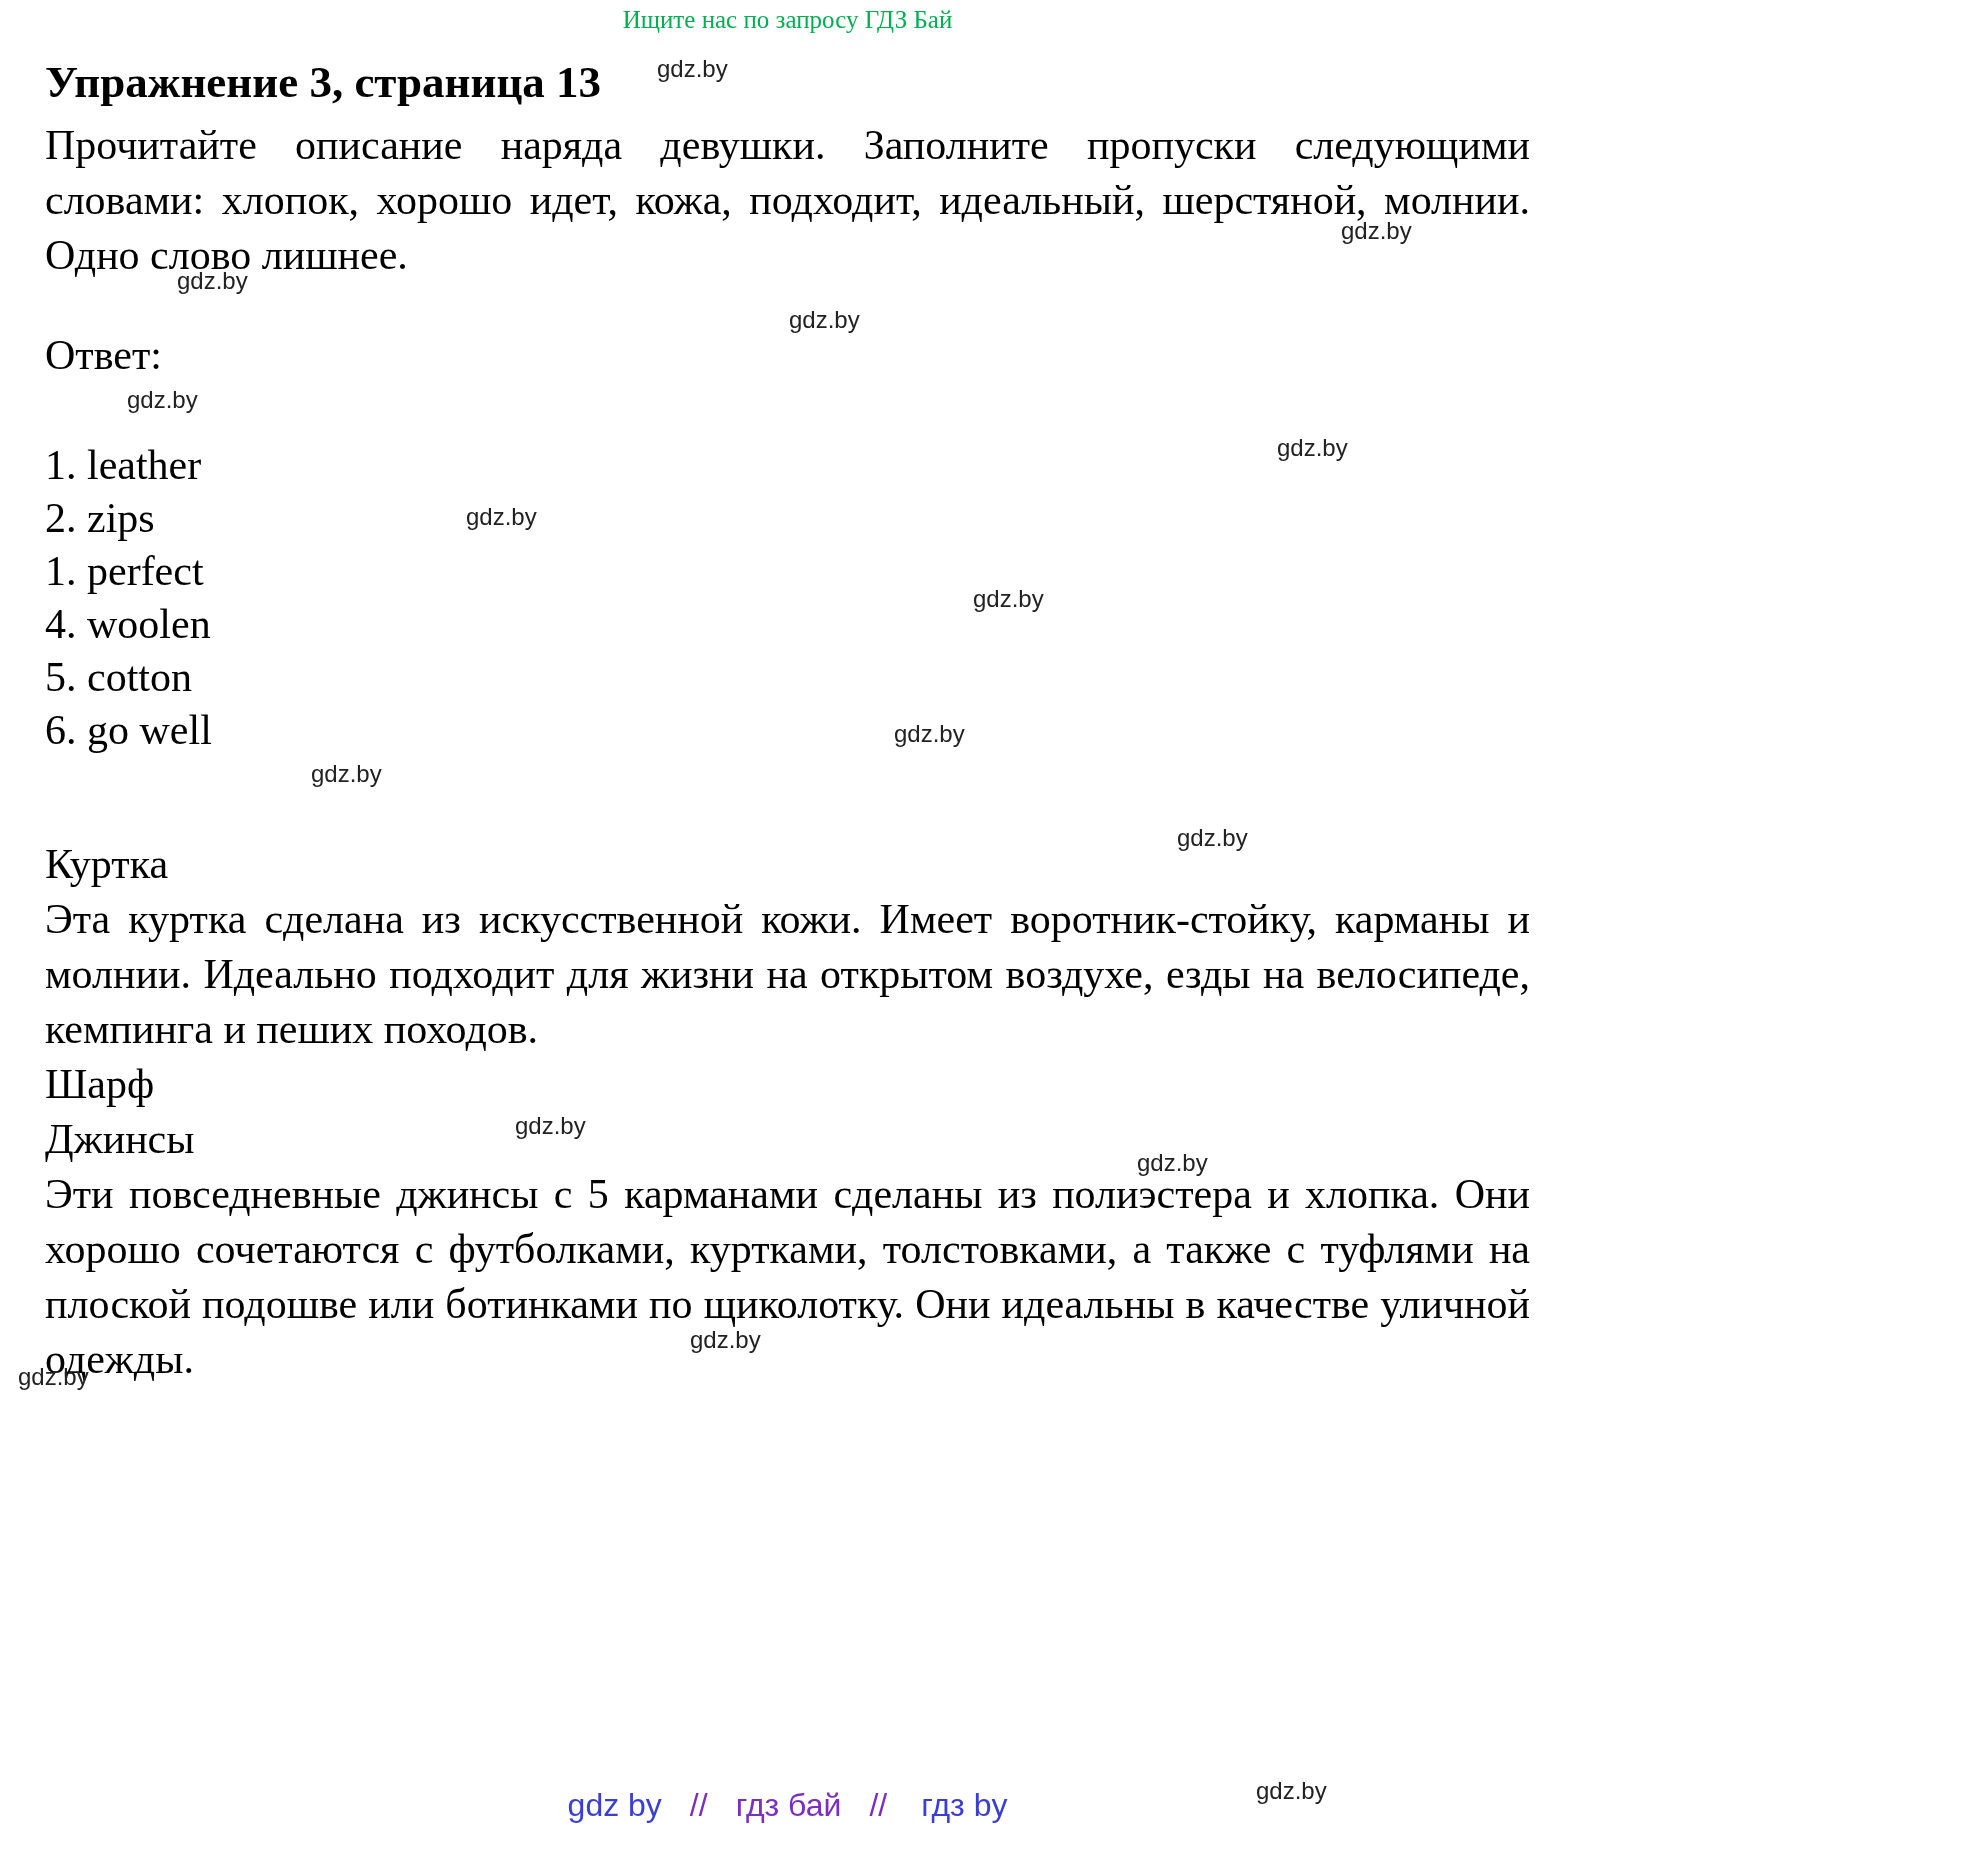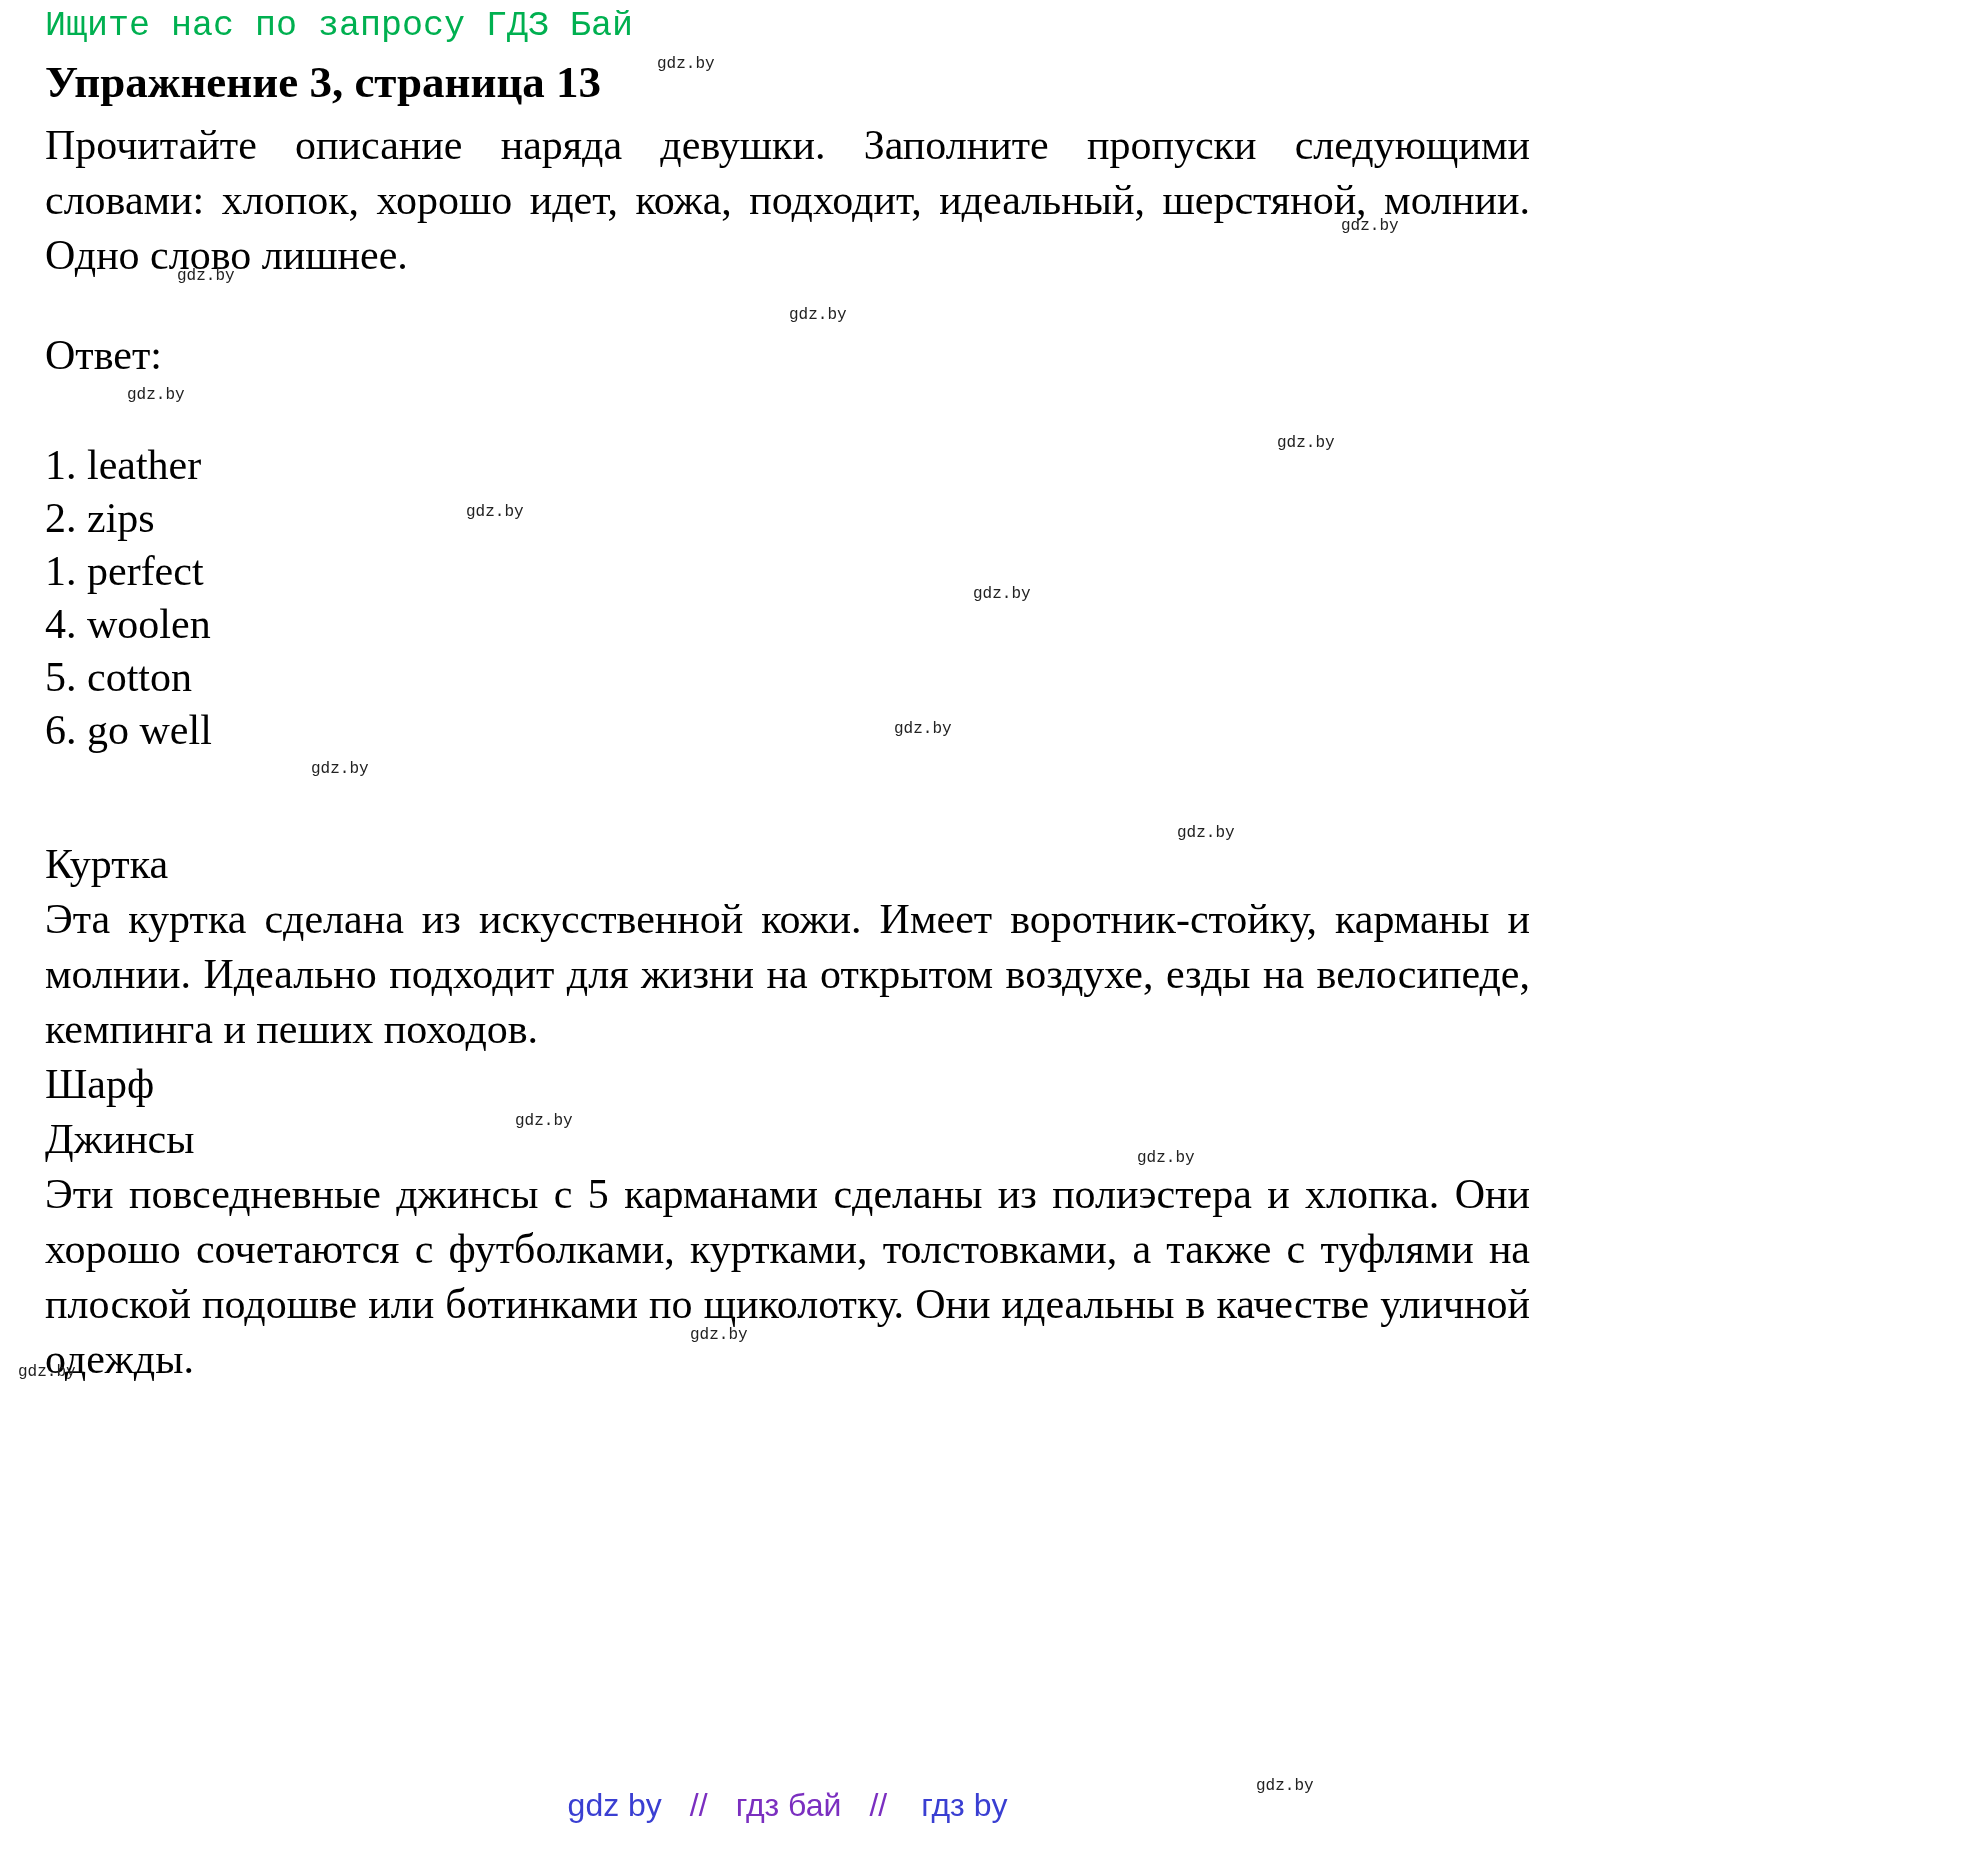--- a/index.html
+++ b/index.html
@@ -15,22 +15,23 @@
     position: relative;
     width: 1982px;
     height: 1856px;
     background: #ffffff;
   }
   .promo {
     position: absolute;
     top: 6px;
     left: 45px;
     width: 1485px;
-    font-family: Liberation Mono, monospace;
-    font-size: 35px;
+    text-align: center;
+    font-family: Liberation Serif, serif;
+    font-size: 25px;
     color: var(--promo_green, #00b050);
   }
   .content {
     position: absolute;
     left: 45px;
     top: 56px;
     width: 1485px;
   }
   .title {
     font-size: 45px;
@@ -64,22 +65,22 @@
     line-height: 55px;
     text-align: justify;
   }
   .watermark-layer {
     position: absolute;
     inset: 0;
     pointer-events: none;
   }
   .watermark {
     position: absolute;
-    font-family: Liberation Mono, monospace;
-    font-size: 16px;
+    font-family: Liberation Sans, sans-serif;
+    font-size: 24px;
     color: var(--watermark_gray, #222222);
     white-space: nowrap;
   }
   .footer {
     position: absolute;
     top: 1787px;
     left: 45px;
     width: 1485px;
     text-align: center;
     font-family: "Liberation Sans", sans-serif;

